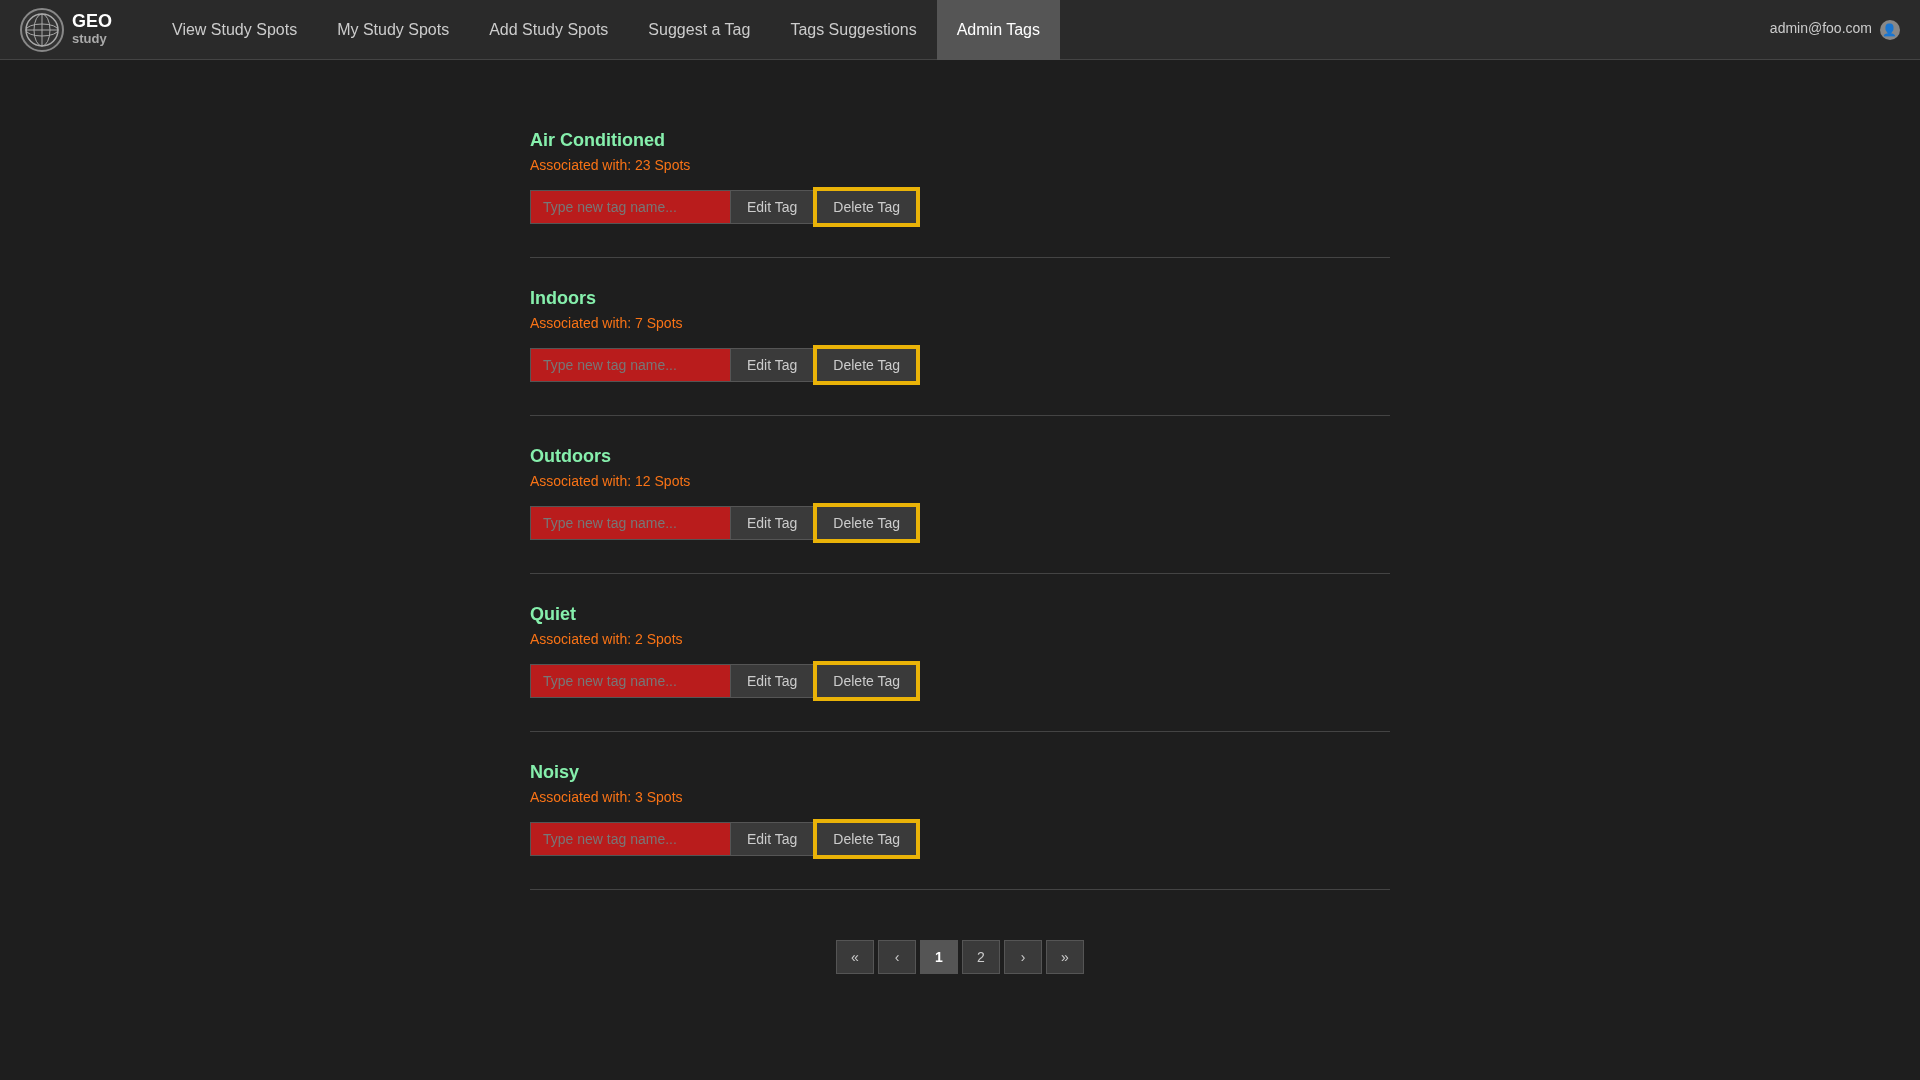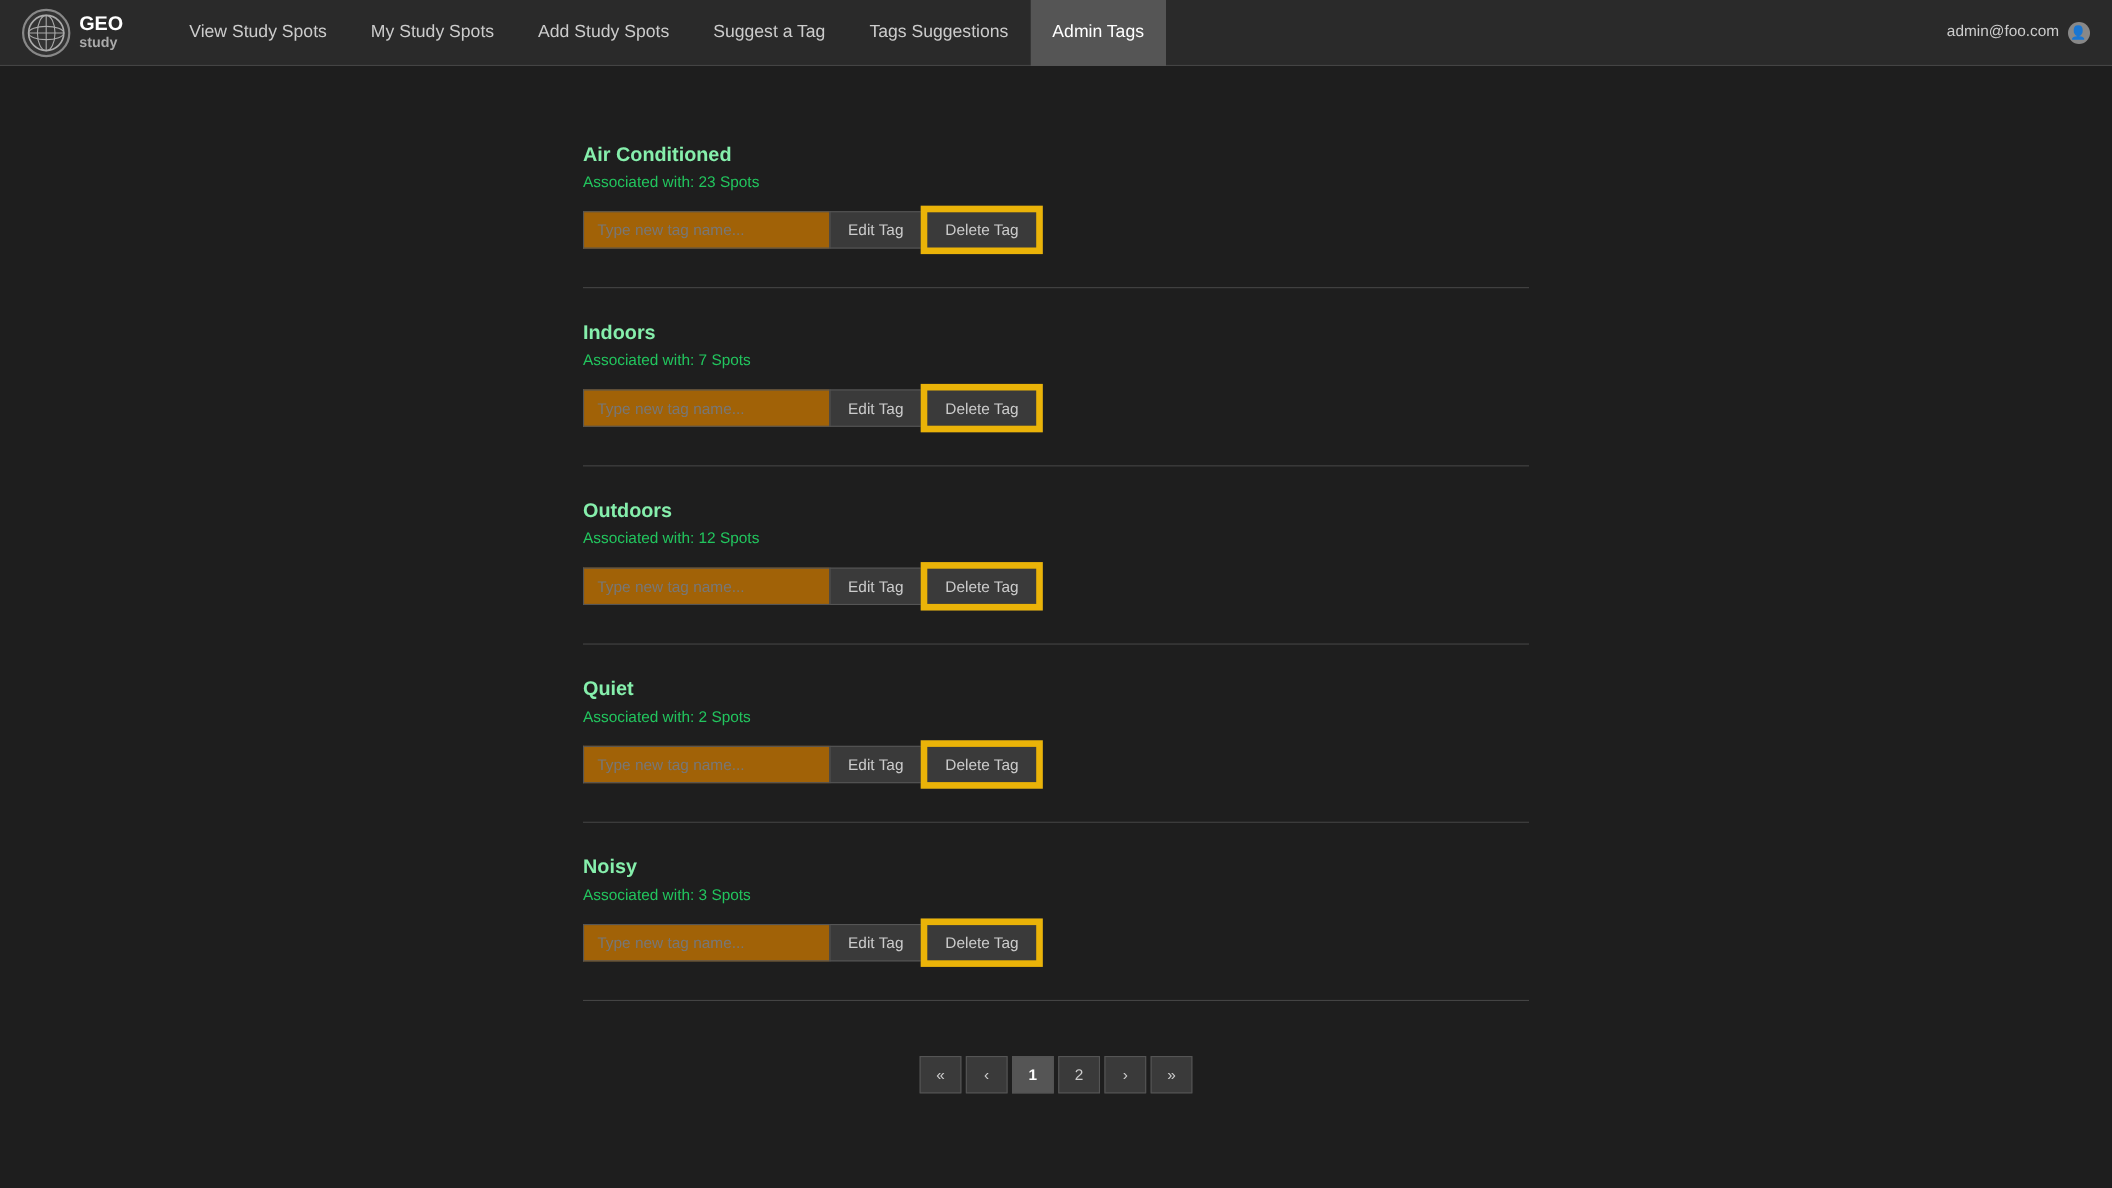--- a/index.html
+++ b/index.html
@@ -128,58 +128,58 @@
 
     .tag-name {
       font-size: 18px;
       font-weight: bold;
       color: #86efac;
       margin-bottom: 6px;
     }
 
     .tag-associated {
       font-size: 14px;
-      color: #22c55e;
+      color: #f97316;
       margin-bottom: 14px;
     }
 
     .tag-actions {
       display: flex;
       align-items: center;
       gap: 0;
     }
 
     .tag-input {
-      background-color: #a16207;
+      background-color: #b91c1c;
       border: 1px solid #555;
       color: #cccccc;
       padding: 8px 12px;
       font-size: 14px;
-      width: 224px;
+      width: 200px;
       outline: none;
       border-right: none;
     }
 
     .tag-input::placeholder {
       color: #777;
     }
 
     .btn-edit {
       background-color: #3a3a3a;
       border: 1px solid #555;
       color: #cccccc;
       padding: 8px 16px;
       font-size: 14px;
       cursor: pointer;
       border-right: none;
     }
 
     .btn-delete {
       background-color: #3a3a3a;
-      border: 6px solid #eab308;
+      border: 4px solid #eab308;
       color: #cccccc;
       padding: 8px 16px;
       font-size: 14px;
       cursor: pointer;
     }
 
     
     .pagination {
       display: flex;
       justify-content: center;

